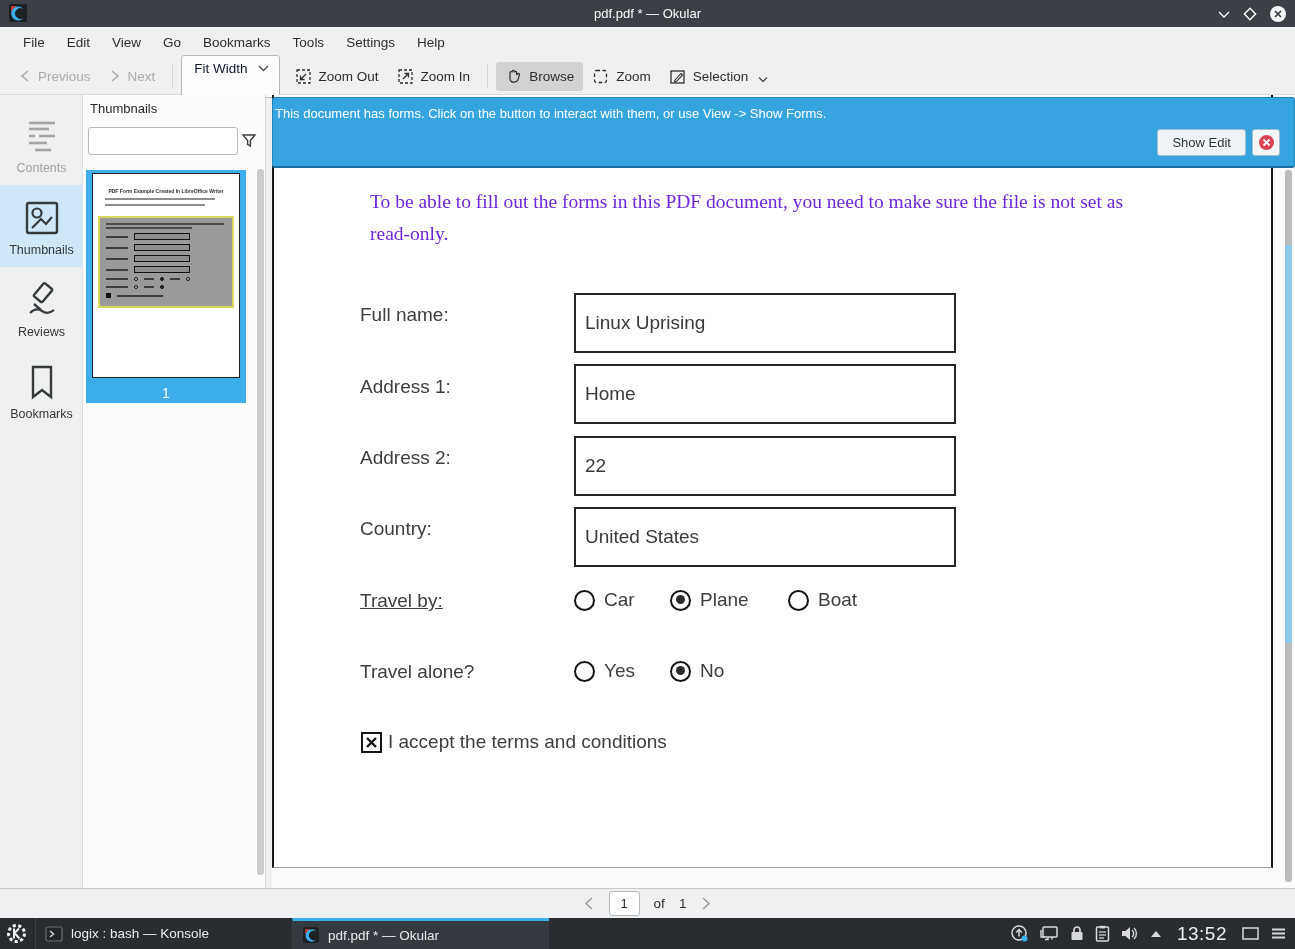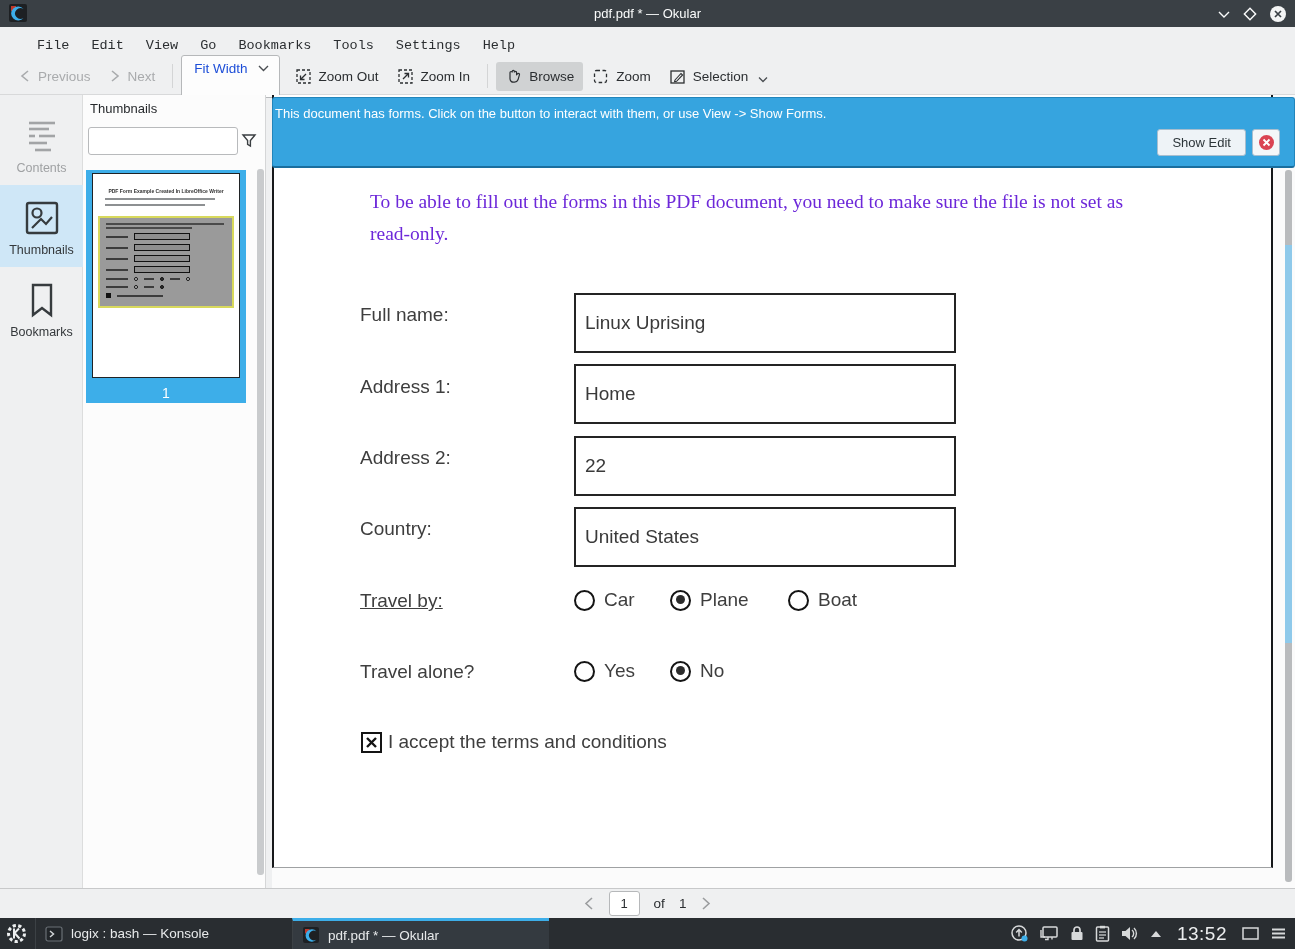--- a/index.html
+++ b/index.html
@@ -7,30 +7,30 @@
   body { font-family:"Liberation Sans", sans-serif; background:#eff0f1; position:relative; overflow:hidden; }
   #root { position:absolute; inset:0; width:1295px; height:949px; }
 
   
   .titlebar { position:absolute; left:0; top:0; width:100%; height:27px; background:#3a4045; display:flex; align-items:center; }
   .titlebar .appicon { position:absolute; left:8px; top:3px; }
   .titlebar .title { flex:1; text-align:center; color:#fbfcfc; font-size:13px; }
   .win-controls { position:absolute; right:8px; top:0; height:27px; display:flex; align-items:center; gap:12px; }
 
   
-  .menubar { position:absolute; left:0; top:27px; width:100%; height:31px; background:#eff0f1; display:flex; align-items:flex-end; padding-left:26px;font-family:Liberation Mono, monospace; }
+  .menubar { position:absolute; left:0; top:27px; width:100%; height:31px; background:#eff0f1; display:flex; align-items:center; padding-left:12px; }
   .menubar .mi { font-size:13.5px; color:#2b2e31; padding:5px 11px; cursor:default; }
 
   
   .toolbar { position:absolute; left:0; top:58px; width:100%; height:37px; background:#eff0f1; border-bottom:1px solid #d8d9da; display:flex; align-items:center; padding-left:10px; }
   .tbtn { display:flex; align-items:center; gap:7px; font-size:13.5px; color:#2b2e31; padding:6px 9px; border-radius:3px; }
   .tbtn.disabled { color:#a9abad; }
   .tbtn.active { background:#d0d2d3; }
   .tsep { width:1px; height:24px; background:#d4d5d6; margin:0 8px; }
-  .combo { display:flex; align-items:center; gap:10px; background:#fdfdfd; border:1px solid #b6b8ba; border-radius:3px; font-size:13.5px; color:#1d4ed8; padding:5px 10px 21px 12px; margin-right:6px; }
+  .combo { display:flex; align-items:center; gap:10px; background:#fdfdfd; border:1px solid #b6b8ba; border-radius:3px; font-size:13.5px; color:#0f172a; padding:5px 10px 21px 12px; margin-right:6px; }
 
   
   .sidecol { position:absolute; left:0; top:95px; width:83px; height:793px; background:#eff0f1; border-right:1px solid #dcdddd; }
   .sideitem { width:83px; display:flex; flex-direction:column; align-items:center; gap:4px; padding:12px 0 10px 0; }
   .sideitem .lbl { font-size:12.5px; color:#34383b; }
   .sideitem.disabled .lbl { color:#9fa1a3; }
   .sideitem.selected { background:#cfe7f7; }
 
   
   .thumbpanel { position:absolute; left:83px; top:95px; width:183px; height:793px; background:#fcfcfc; border-right:1px solid #d5d6d7; }
@@ -208,20 +208,28 @@
     <div class="sideitem selected">
       <svg width="42" height="42">
           <rect x="6" y="6" width="30" height="30" rx="2" fill="none" stroke="#363b3e" stroke-width="2.4"></rect>
           <circle cx="16" cy="16" r="4.5" fill="none" stroke="#363b3e" stroke-width="2.2"></circle>
           <polyline points="11,31 20,22 25,27 31,20" fill="none" stroke="#363b3e" stroke-width="2.2"></polyline>
         </svg>
       <span class="lbl">Thumbnails</span>
     </div>
     <div class="sideitem">
       <svg width="42" height="42">
+          <rect x="17" y="5" width="11" height="17" rx="1.5" transform="rotate(40 22 13)" fill="none" stroke="#363b3e" stroke-width="2.4"></rect>
+          <path d="M13 25 l7 6" stroke="#363b3e" stroke-width="2.4"></path>
+          <path d="M9 34 q6-6 12-2 t12-1" fill="none" stroke="#363b3e" stroke-width="2.2"></path>
+        </svg>
+      <span class="lbl">Reviews</span>
+    </div>
+    <div class="sideitem">
+      <svg width="42" height="42">
           <path d="M12 6 h18 v30 l-9-7 -9 7 Z" fill="none" stroke="#363b3e" stroke-width="2.4"></path>
         </svg>
       <span class="lbl">Bookmarks</span>
     </div>
   </div>
 
   <div class="thumbpanel">
     <span class="tp-title">Thumbnails</span>
     <input class="tp-filter" type="text" style="">
     <span class="tp-funnel">

